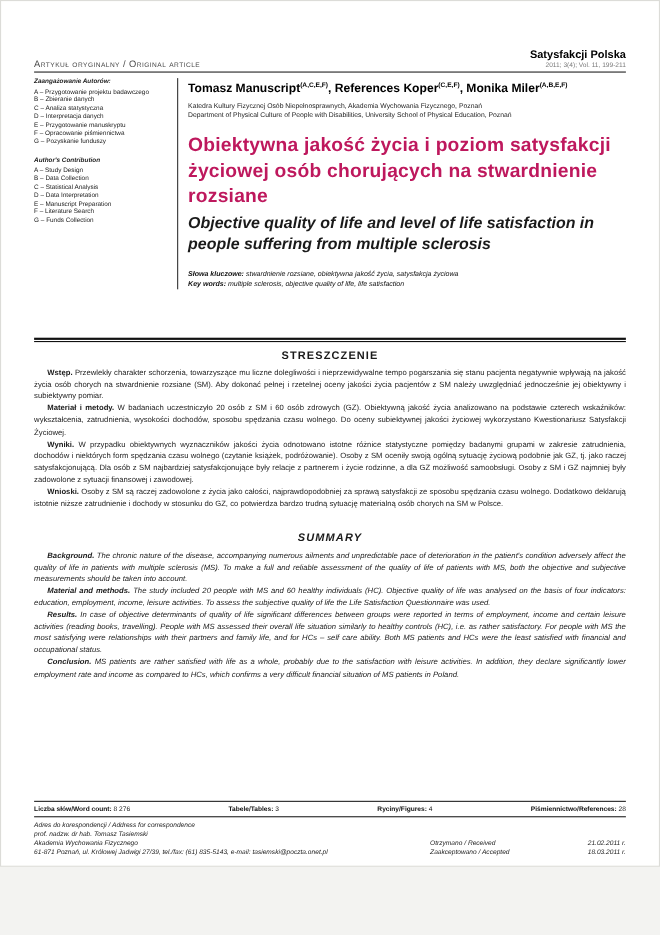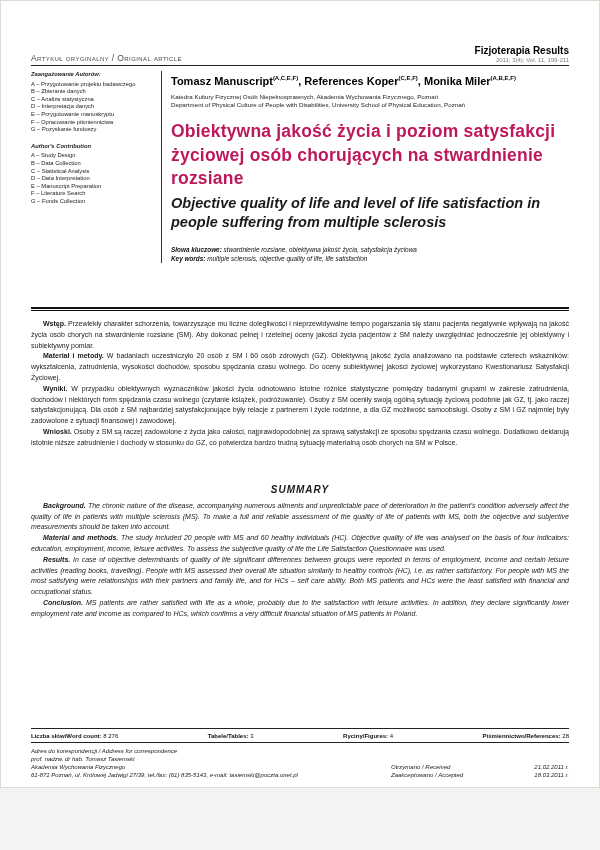--- a/index.html
+++ b/index.html
@@ -63,21 +63,21 @@
   .pagenum { position:absolute; top:804px; right:30px; font-size:9px; color:#999; }
 </style>
 </head>
 <body>
 
 <div class="page">
 
   <div class="header">
     <span class="art-type">Artykuł oryginalny / Original article</span>
     <div class="journal-id">
-      <div class="jname">Fizjoterapia Results</div>
+      <div class="jname">Satysfakcji Polska</div>
       <div class="jcite">2011; 3(4); Vol. 11, 199-211</div>
     </div>
   </div>
   <div class="header-rule"></div>
 
   <div class="body-cols">
     <aside class="sidebar">
       <div class="sb-heading">Zaangażowanie Autorów:</div>
       <div class="sb-item">A – Przygotowanie projektu badawczego</div>
       <div class="sb-item">B – Zbieranie danych</div>
@@ -109,20 +109,21 @@
       <div class="keywords">
         <div><span class="kw-label">Słowa kluczowe:</span><span> stwardnienie rozsiane, obiektywna jakość życia, satysfakcja życiowa</span></div>
         <div><span class="kw-label">Key words:</span><span> multiple sclerosis, objective quality of life, life satisfaction</span></div>
       </div>
     </main>
   </div>
 
   <div class="double-rule"></div>
 
   <section class="abstract pl">
+    <div class="abs-heading">STRESZCZENIE</div>
     <p><span class="lead">Wstęp.</span><span> Przewlekły charakter schorzenia, towarzyszące mu liczne dolegliwości i nieprzewidywalne tempo pogarszania się stanu pacjenta negatywnie wpływają na jakość życia osób chorych na stwardnienie rozsiane (SM). Aby dokonać pełnej i rzetelnej oceny jakości życia pacjentów z SM należy uwzględniać jednocześnie jej obiektywny i subiektywny pomiar.</span></p>
     <p><span class="lead">Materiał i metody.</span><span> W badaniach uczestniczyło 20 osób z SM i 60 osób zdrowych (GZ). Obiektywną jakość życia analizowano na podstawie czterech wskaźników: wykształcenia, zatrudnienia, wysokości dochodów, sposobu spędzania czasu wolnego. Do oceny subiektywnej jakości życiowej wykorzystano Kwestionariusz Satysfakcji Życiowej.</span></p>
     <p><span class="lead">Wyniki.</span><span> W przypadku obiektywnych wyznaczników jakości życia odnotowano istotne różnice statystyczne pomiędzy badanymi grupami w zakresie zatrudnienia, dochodów i niektórych form spędzania czasu wolnego (czytanie książek, podróżowanie). Osoby z SM oceniły swoją ogólną sytuację życiową podobnie jak GZ, tj. jako raczej satysfakcjonującą. Dla osób z SM najbardziej satysfakcjonujące były relacje z partnerem i życie rodzinne, a dla GZ możliwość samoobsługi. Osoby z SM i GZ najmniej były zadowolone z sytuacji finansowej i zawodowej.</span></p>
     <p><span class="lead">Wnioski.</span><span> Osoby z SM są raczej zadowolone z życia jako całości, najprawdopodobniej za sprawą satysfakcji ze sposobu spędzania czasu wolnego. Dodatkowo deklarują istotnie niższe zatrudnienie i dochody w stosunku do GZ, co potwierdza bardzo trudną sytuację materialną osób chorych na SM w Polsce.</span></p>
   </section>
 
   <section class="abstract en">
     <div class="abs-heading">SUMMARY</div>
     <p><span class="lead">Background.</span><span> The chronic nature of the disease, accompanying numerous ailments and unpredictable pace of deterioration in the patient's condition adversely affect the quality of life in patients with multiple sclerosis (MS). To make a full and reliable assessment of the quality of life of patients with MS, both the objective and subjective measurements should be taken into account.</span></p>
     <p><span class="lead">Material and methods.</span><span> The study included 20 people with MS and 60 healthy individuals (HC). Objective quality of life was analysed on the basis of four indicators: education, employment, income, leisure activities. To assess the subjective quality of life the Life Satisfaction Questionnaire was used.</span></p>

